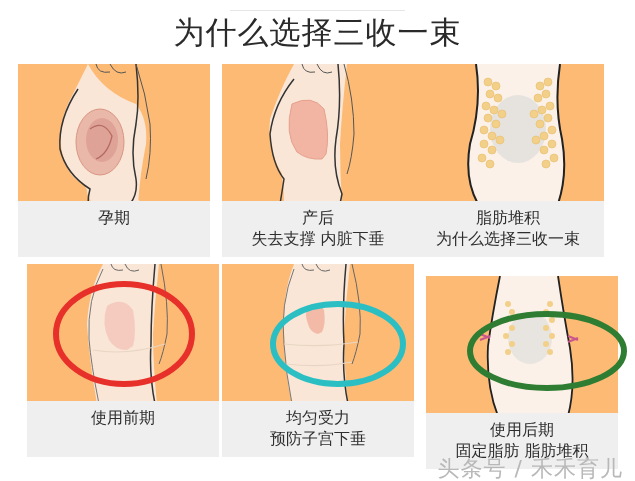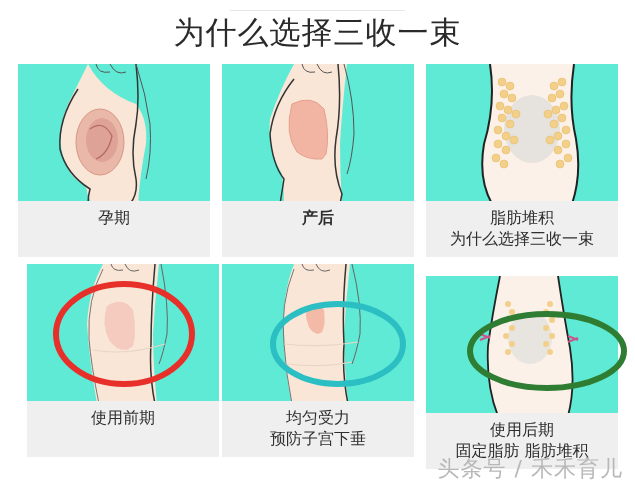--- a/index.html
+++ b/index.html
@@ -1,21 +1,21 @@
 <!DOCTYPE html>
 <html><head>
 <meta charset="utf-8">
 <style>
   html, body { margin:0; padding:0; }
   body { width:635px; height:481px; background:#ffffff; position:relative; overflow:hidden;
          font-family:"DejaVu Serif","Liberation Serif",serif; }
   .title { position:absolute; left:0; width:635px; top:12px; text-align:center;
            font-size:31px; color:#2a2a2a; letter-spacing:1px; font-family:"DejaVu Sans","Liberation Sans",sans-serif; font-weight:normal; }
   .title-rule { position:absolute; left:230px; width:175px; top:10px; height:1px; background:#e6e6e6; }
-  .panel { position:absolute; background:#5eead4; overflow:hidden; }
+  .panel { position:absolute; background:#fdba74; overflow:hidden; }
   .panel svg { position:absolute; left:0; top:0; }
   .caption { position:absolute; left:0; right:0; bottom:0; height:56px; background:#efefef;
              text-align:center; color:#2e2e2e; font-size:16px; line-height:21px; padding-top:6px; box-sizing:border-box; }
   .cap1 { display:block; }
   .cap2 { display:block; }
   .oval { position:absolute; left:0; top:0; pointer-events:none; }
   .watermark { position:absolute; right:12px; top:454px; font-size:22px; color:#b8b8b8;
                font-family:"DejaVu Sans","Liberation Sans",sans-serif; letter-spacing:1px; }
 </style>
 </head>
@@ -35,36 +35,37 @@
     <path d="M92,0 Q98,12 108,8" fill="none" stroke="#555" stroke-width="1"></path>
     <ellipse cx="82" cy="78" rx="24" ry="33" fill="#eab8a8" stroke="#d99583" stroke-width="1"></ellipse>
     <ellipse cx="84" cy="76" rx="16" ry="22" fill="#d89a8e" opacity="0.7"></ellipse>
     <path d="M72,65 Q85,55 94,72 Q90,90 78,95" fill="none" stroke="#b46a60" stroke-width="1.2"></path>
   </svg>
   <div class="caption">
     <span class="cap1">孕期</span>
   </div>
 </div>
 
-<div class="panel" style="left:222px;top:64px;width:192px;height:193px;font-weight:bold;">
+<div class="panel" style="left:222px;top:64px;width:192px;height:193px;">
   <svg width="192" height="140">
     <path d="M72,0 Q58,25 48,55 Q45,85 60,110 Q62,125 62,140 L120,140 Q118,110 118,80 Q120,45 125,0Z" fill="#f9e6d6"></path>
     <path d="M72,15 Q52,40 48,70 Q50,100 62,115 Q60,128 58,140" fill="none" stroke="#333" stroke-width="1.5"></path>
     <path d="M116,0 Q120,40 114,75 Q110,105 120,130 L118,140" fill="none" stroke="#333" stroke-width="1.5"></path>
     <path d="M122,0 Q132,35 132,70 Q130,95 125,110" fill="none" stroke="#555" stroke-width="1"></path>
     <path d="M80,0 Q82,10 93,8" fill="none" stroke="#555" stroke-width="1"></path>
     <path d="M95,0 Q100,12 110,8" fill="none" stroke="#555" stroke-width="1"></path>
     <path d="M70,40 Q90,30 102,45 Q108,70 104,90 L100,95 Q85,96 75,88 Q62,70 70,40Z" fill="#f2b5a3" stroke="#e6a18e" stroke-width="1"></path>
   </svg>
   <div class="caption">
     <span class="cap1">产后</span>
+    <span class="cap2">失去支撑  内脏下垂</span>
   </div>
 </div>
 
-<div class="panel" style="left:426px;top:64px;width:192px;height:193px;">
+<div class="panel" style="left:412px;top:64px;width:192px;height:193px;">
   <svg width="192" height="140">
     <path d="M64,0 Q70,40 58,80 Q52,115 66,140 L146,140 Q156,110 150,75 Q142,40 148,0Z" fill="#fbf1e8"></path>
     <path d="M64,0 Q70,40 58,80 Q52,115 66,140" fill="none" stroke="#222" stroke-width="2"></path>
     <path d="M148,0 Q142,40 150,75 Q156,110 146,140" fill="none" stroke="#222" stroke-width="2"></path>
     <ellipse cx="106" cy="65" rx="28" ry="34" fill="#e6e2de"></ellipse>
     <g fill="#f3d08a" stroke="#e8bc6a" stroke-width="0.6">
       <circle cx="76" cy="18" r="4"></circle>
         <circle cx="84" cy="22" r="4"></circle>
         <circle cx="78" cy="30" r="4"></circle>
         <circle cx="86" cy="34" r="4"></circle>

